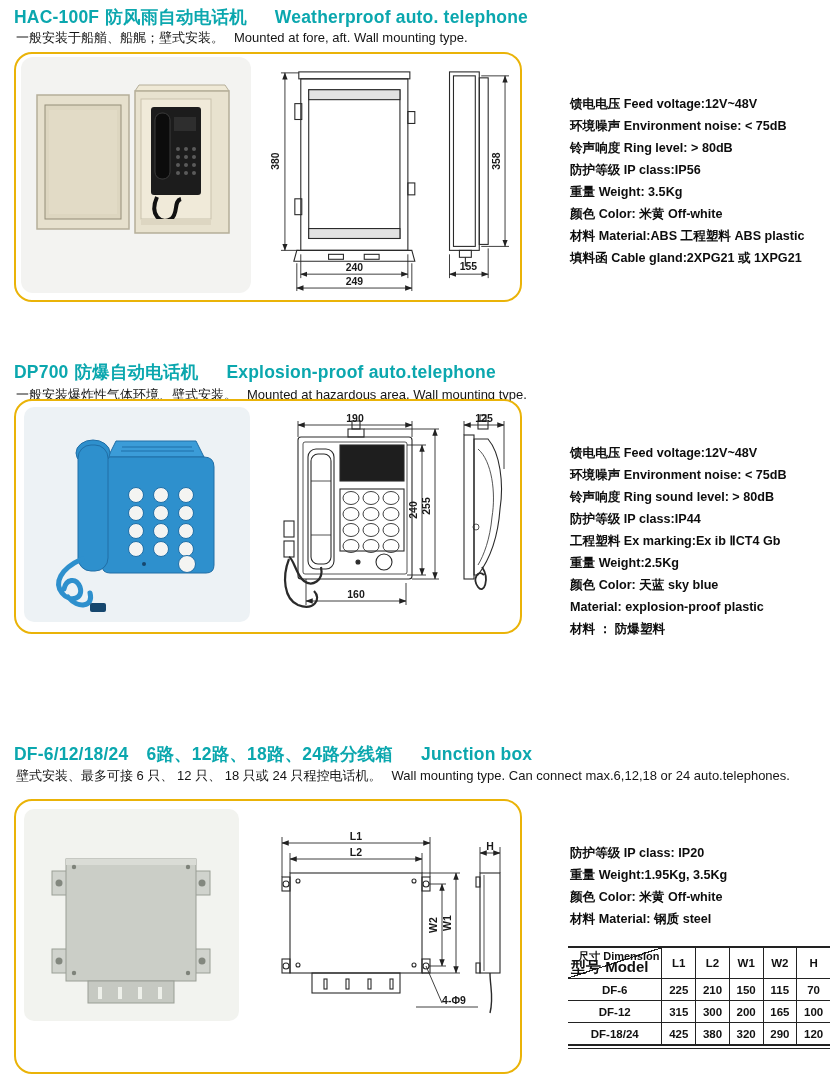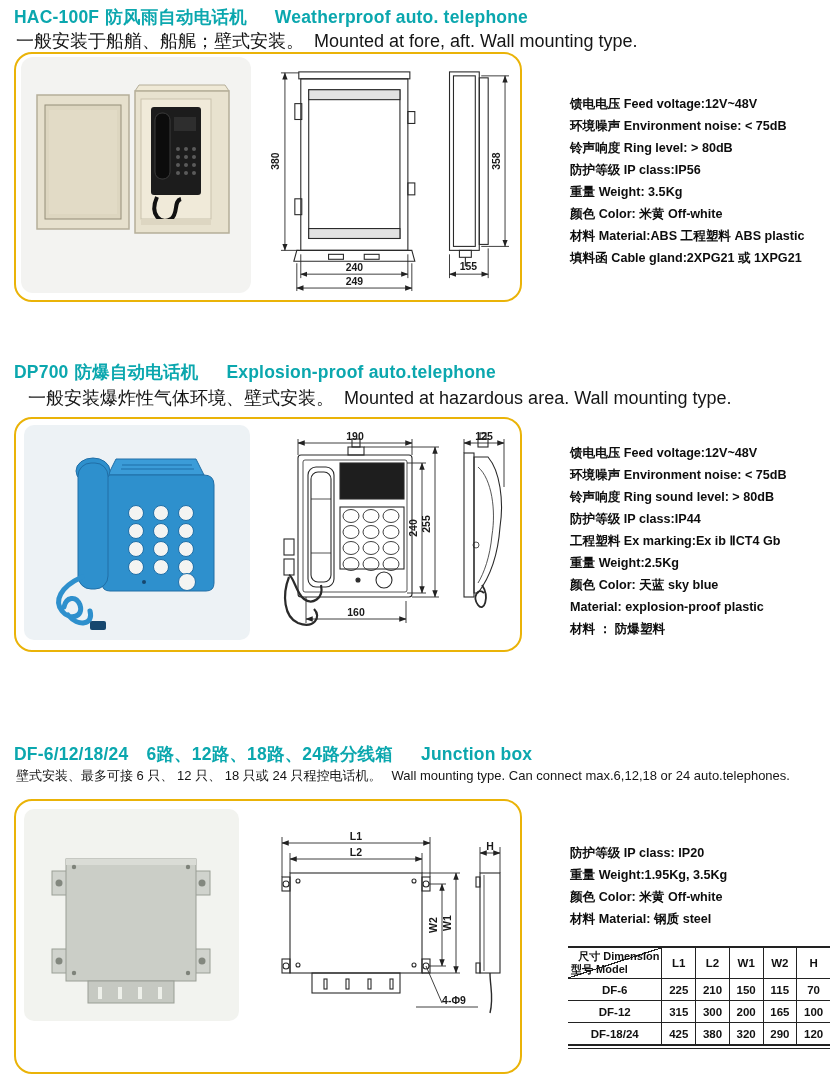--- a/index.html
+++ b/index.html
@@ -4,38 +4,38 @@
 <style>
   html,body{margin:0;padding:0;background:#fff;}
   .page{position:relative;width:830px;height:1079px;background:#ffffff;
         font-family:"Liberation Sans",sans-serif;overflow:hidden;}
   .sec{position:absolute;left:0;width:830px;}
   .sec-title{position:absolute;margin:0;font-size:17.5px;font-weight:bold;
              color:#0ba7ae;white-space:nowrap;letter-spacing:.2px;}
   .sec-title .zh{margin-left:6px;margin-top:40px;}
   .sec-title .zh-wide{margin-left:18px;}
   .sec-title .en{margin-left:28px;}
-  .sec-sub{position:absolute;font-size:18px;color:#151515;white-space:nowrap;}
+  .sec-sub{position:absolute;font-size:13px;color:#151515;white-space:nowrap;}
   .sec-sub .en{margin-left:10px;}
   .sec-sub.small{font-size:13px;}
   .panel{position:absolute;border:2px solid #eab308;border-radius:18px;background:#fff;}
   .photo,.drawing{position:absolute;display:block;}
   .specs{position:absolute;white-space:nowrap;color:#0d0d0d;font-size:12.6px;
          line-height:22px;font-weight:600;}
   svg text{font-family:"Liberation Sans",sans-serif;font-size:10.5px;font-weight:bold;fill:#1a1a1a;}
   .tablewrap{position:absolute;}
   .jtable{border-collapse:collapse;border-top:2.2px solid #222;border-bottom:2.2px solid #222;
           font-size:11.5px;font-weight:bold;color:#111;}
   .jtable td{border:1.4px solid #222;text-align:center;height:21px;width:31px;padding:0 2px;}
   .jtable tr td:first-child{border-left:0;width:104px;}
   .jtable tr td:last-child{border-right:0;}
   .jtable td.diag{position:relative;height:30px;padding:0;
       background:linear-gradient(to bottom right,transparent 49%,#222 49%,#222 51%,transparent 51%);}
   .diag-dim{position:absolute;top:1px;right:2px;font-size:11px;font-weight:bold;}
-  .diag-model{position:absolute;bottom:1px;left:3px;font-size:11px;font-weight:bold;}
+  .diag-model{position:absolute;bottom:1px;left:3px;font-size:15px;font-weight:bold;}
   .table-underline{margin-top:2px;border-top:1.6px solid #222;}
 </style>
 </head>
 <body>
 
 <div class="page">
 
   <div class="sec" style="top:0;height:350px;">
     <h2 class="sec-title" style="left:14px;top:5px;">
       <span>HAC-100F</span><span class="zh">防风雨自动电话机</span><span class="en">Weatherproof auto. telephone</span>
@@ -142,25 +142,25 @@
       <div>颜色 Color: 米黄 Off-white</div>
       <div>材料 Material:ABS 工程塑料 ABS plastic</div>
       <div>填料函 Cable gland:2XPG21 或 1XPG21</div>
     </div>
   </div>
 
   <div class="sec" style="top:355px;height:300px;">
     <h2 class="sec-title" style="left:14px;top:5px;">
       <span>DP700</span><span class="zh">防爆自动电话机</span><span class="en">Explosion-proof auto.telephone</span>
     </h2>
-    <div class="sec-sub" style="left:16px;top:31px;margin-left:12px;">
+    <div class="sec-sub" style="left:16px;top:31px;">
       <span>一般安装爆炸性气体环境、壁式安装。</span><span class="en">Mounted at hazardous area. Wall mounting type.</span>
     </div>
 
-    <div class="panel" style="left:14px;top:62px;width:504px;height:231px;">
+    <div class="panel" style="left:14px;top:44px;width:504px;height:231px;">
 
       <svg class="photo" style="left:8px;top:6px;" width="226" height="215" viewBox="0 0 226 215">
         <rect x="0" y="0" width="226" height="215" rx="10" fill="#edf2f5"></rect>
         <g>
           <path d="M92,34 L172,34 L180,50 L84,50 Z" fill="#3b9cd8" stroke="#206ea6"></path>
           <path d="M82,50 L180,50 Q190,50 190,60 L190,158 Q190,166 182,166 L86,166 Q78,166 78,158 Z" fill="#2e90cd" stroke="#206ea6"></path>
           <line x1="98" y1="40" x2="168" y2="40" stroke="#1f6fa8"></line>
           <line x1="97" y1="44" x2="170" y2="44" stroke="#1f6fa8"></line>
         </g>
         <g>

